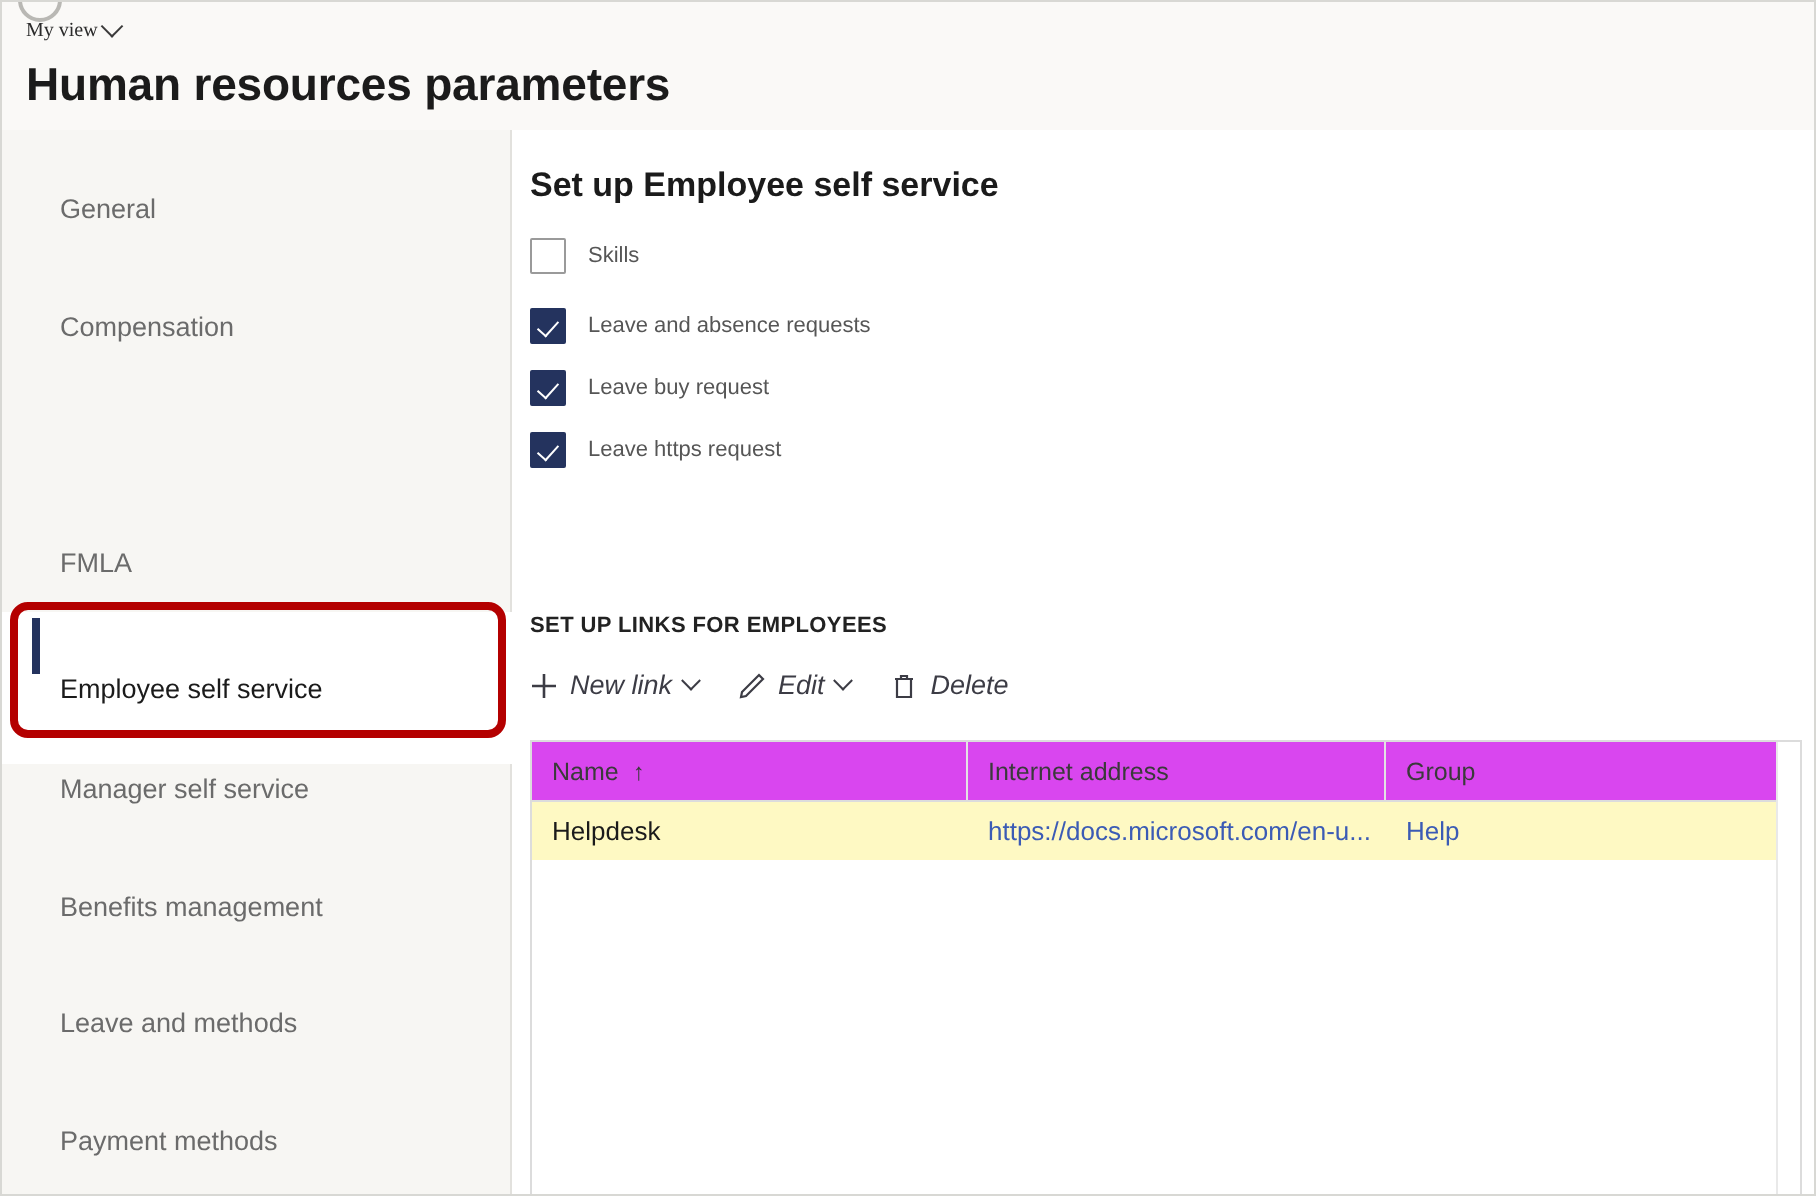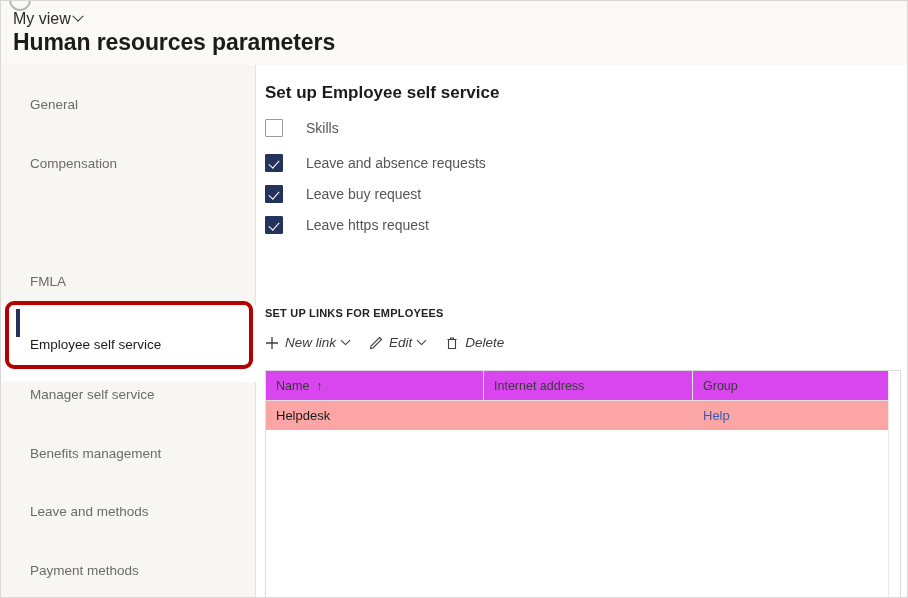--- a/index.html
+++ b/index.html
@@ -40,23 +40,24 @@
     border-radius: 50%;
   }
 
   #myview {
     position: absolute;
     left: 12px;
     top: 9px;
     display: flex;
     align-items: center;
     gap: 3px;
-    font-size: 16px;
+    font-size: 10px;
     color: #2b2b2b;
     cursor: pointer;
+    font-family: Liberation Serif, serif;
   }
 
   .chev {
     display: inline-block;
     width: 8px;
     height: 8px;
     border-right: 1.4px solid #3a3a3a;
     border-bottom: 1.4px solid #3a3a3a;
     transform: rotate(45deg) translate(-2px, -2px);
   }
@@ -171,23 +172,22 @@
     left: 5px;
     top: 2.5px;
     width: 5px;
     height: 9px;
     border-right: 1.9px solid #ffffff;
     border-bottom: 1.9px solid #ffffff;
     transform: rotate(42deg);
   }
 
   .cblabel {
-    font-size: 14px;
+    font-size: 11px;
     color: #565656;
-    margin-left: 12px;
   }
 
   #links-heading {
     position: absolute;
     left: 8px;
     top: 242px;
     font-size: 11px;
     font-weight: 700;
     color: #222222;
     letter-spacing: 0.2px;
@@ -266,21 +266,21 @@
     height: 29px;
     background: #e3e3e3;
   }
 
   #row {
     position: absolute;
     left: 0;
     top: 30px;
     width: 634px;
     height: 29px;
-    background: #fca5a5;
+    background: #fef9c3;
     cursor: pointer;
   }
 
   .cell {
     position: absolute;
     top: 0;
     height: 29px;
     display: flex;
     align-items: center;
     font-size: 13px;
@@ -431,20 +431,21 @@
         </div>
         <div class="vdiv" style="left:426px"></div>
 
         <div class="th" style="left:427px;width:195px">
           <span>Group</span>
         </div>
       </div>
 
       <div id="row">
         <div class="cell name" style="left:0;width:217px">Helpdesk</div>
+        <div class="cell link" style="left:218px;width:208px">https://docs.microsoft.com/en-u...</div>
         <div class="cell grp" style="left:427px;width:195px">Help</div>
       </div>
 
       <div id="vscroll"></div>
     </div>
 
   </div>
 
 </div>
 

